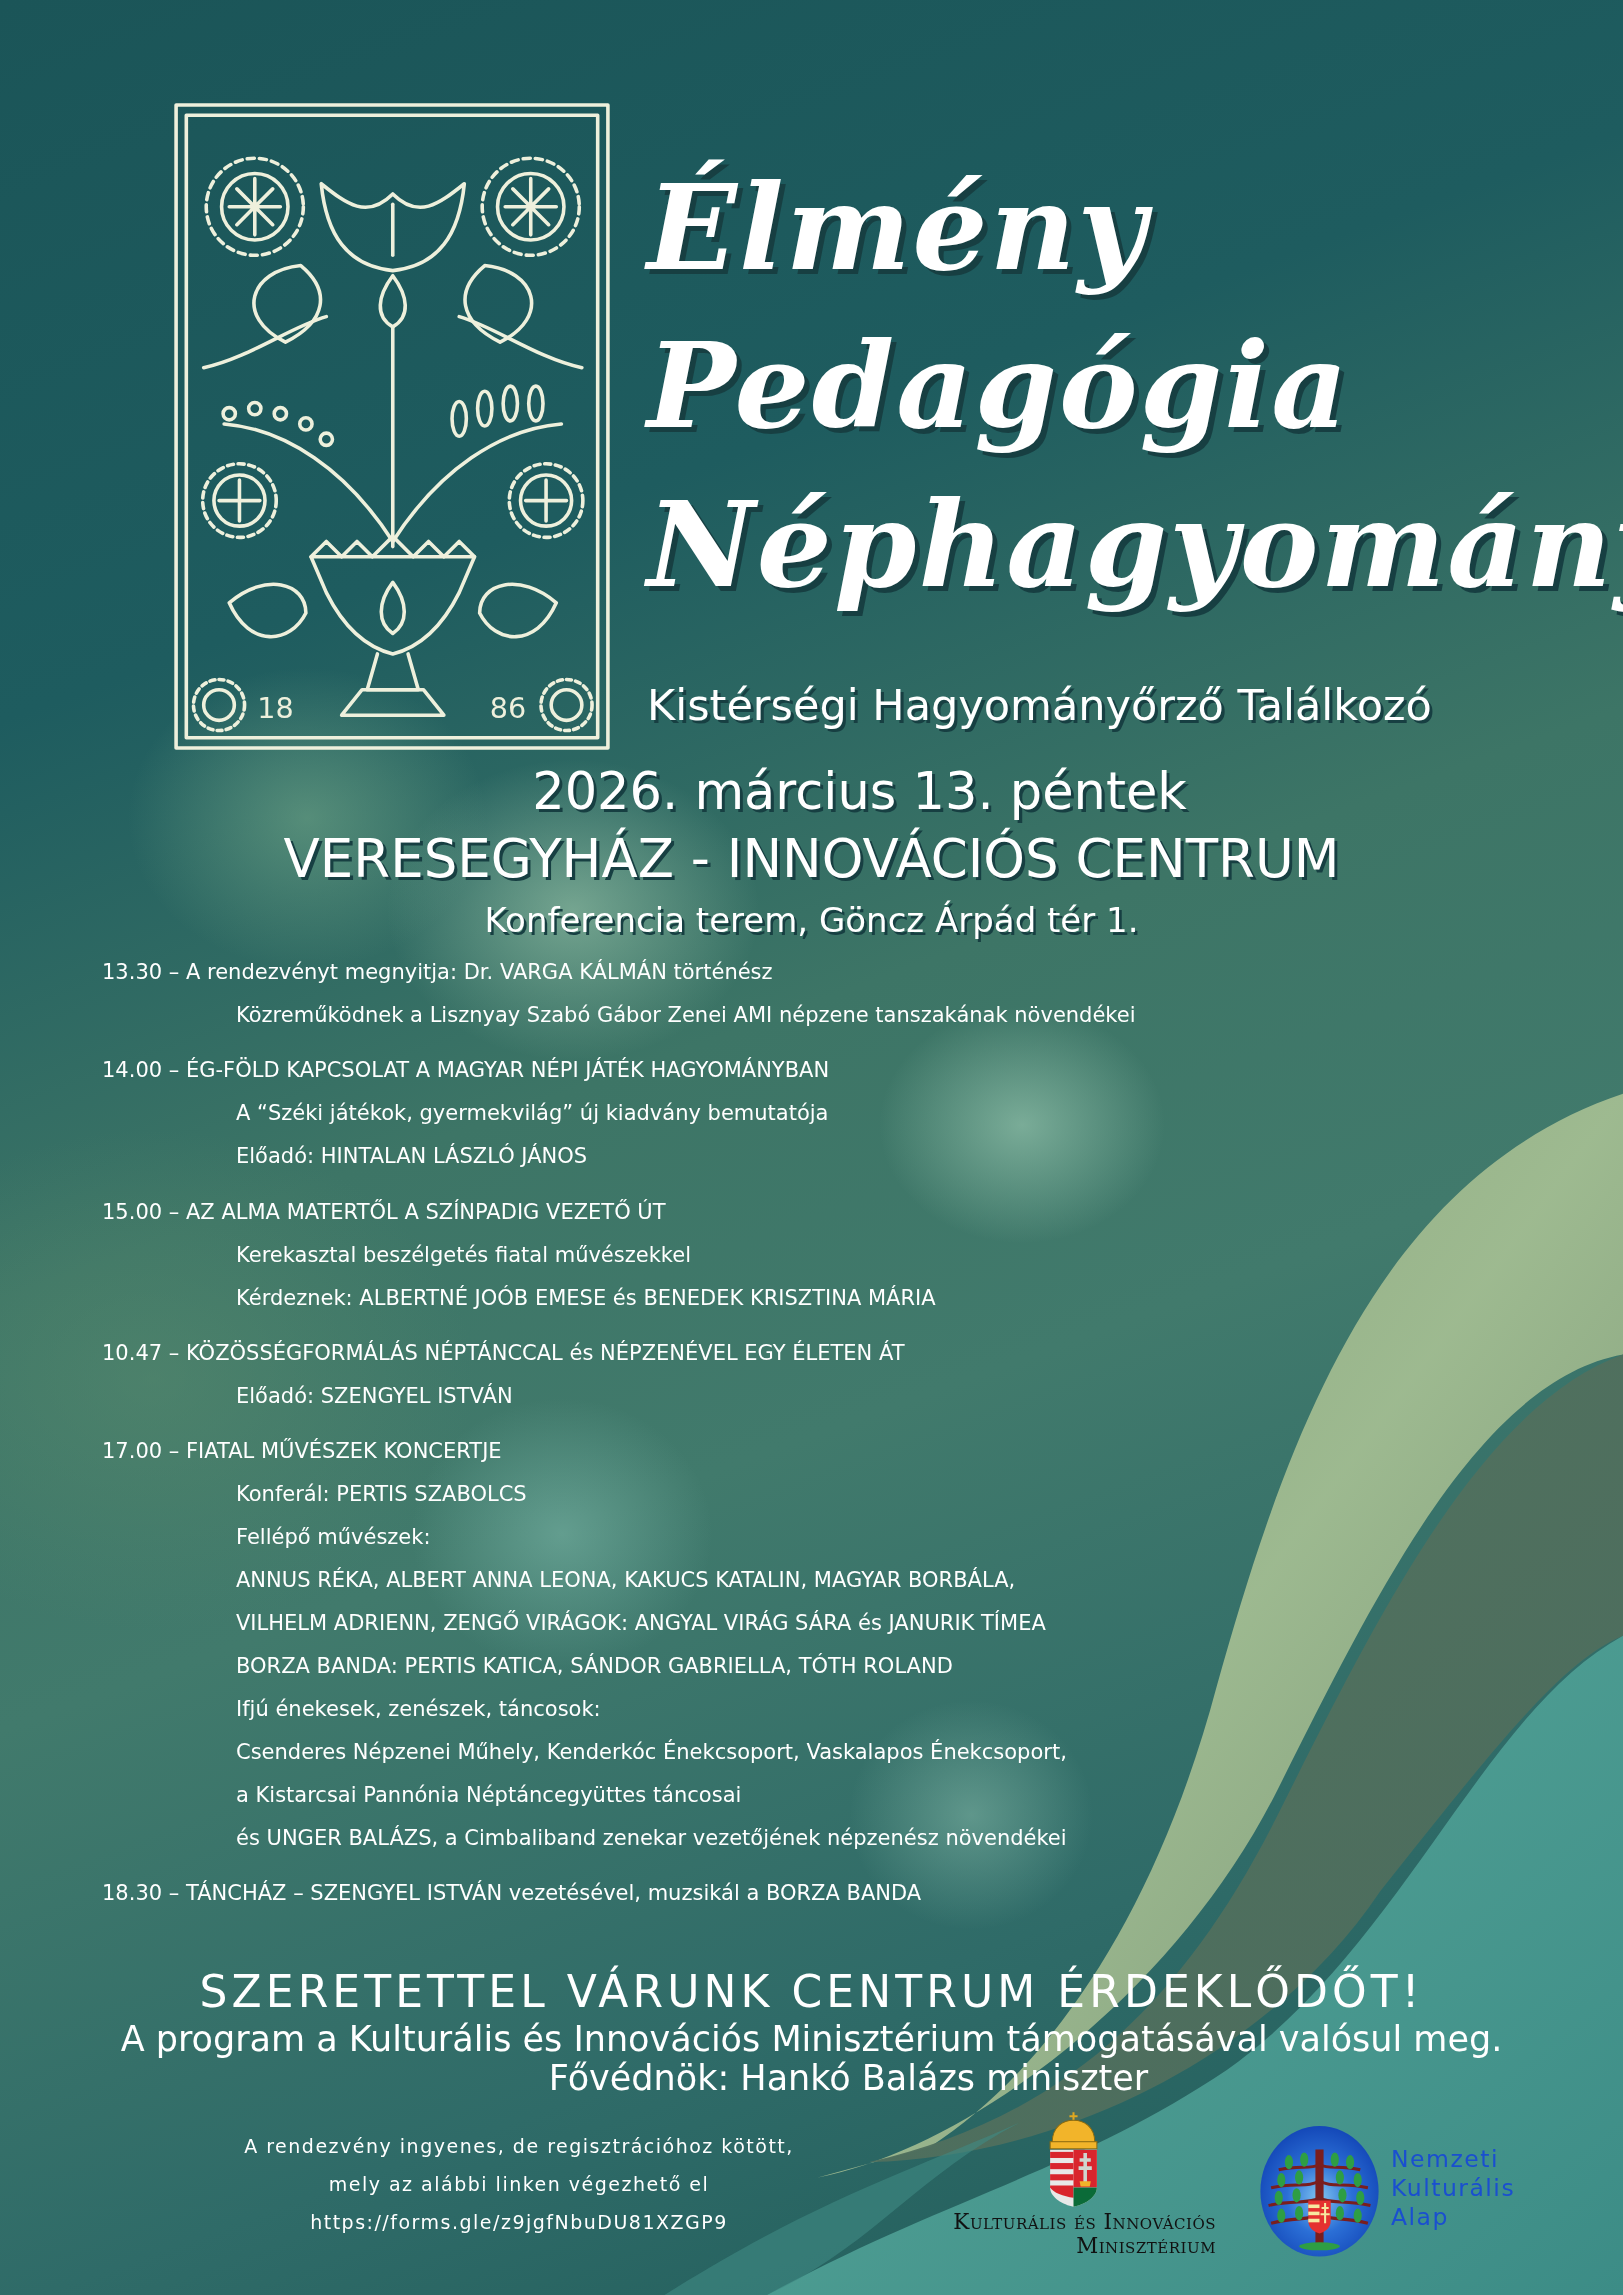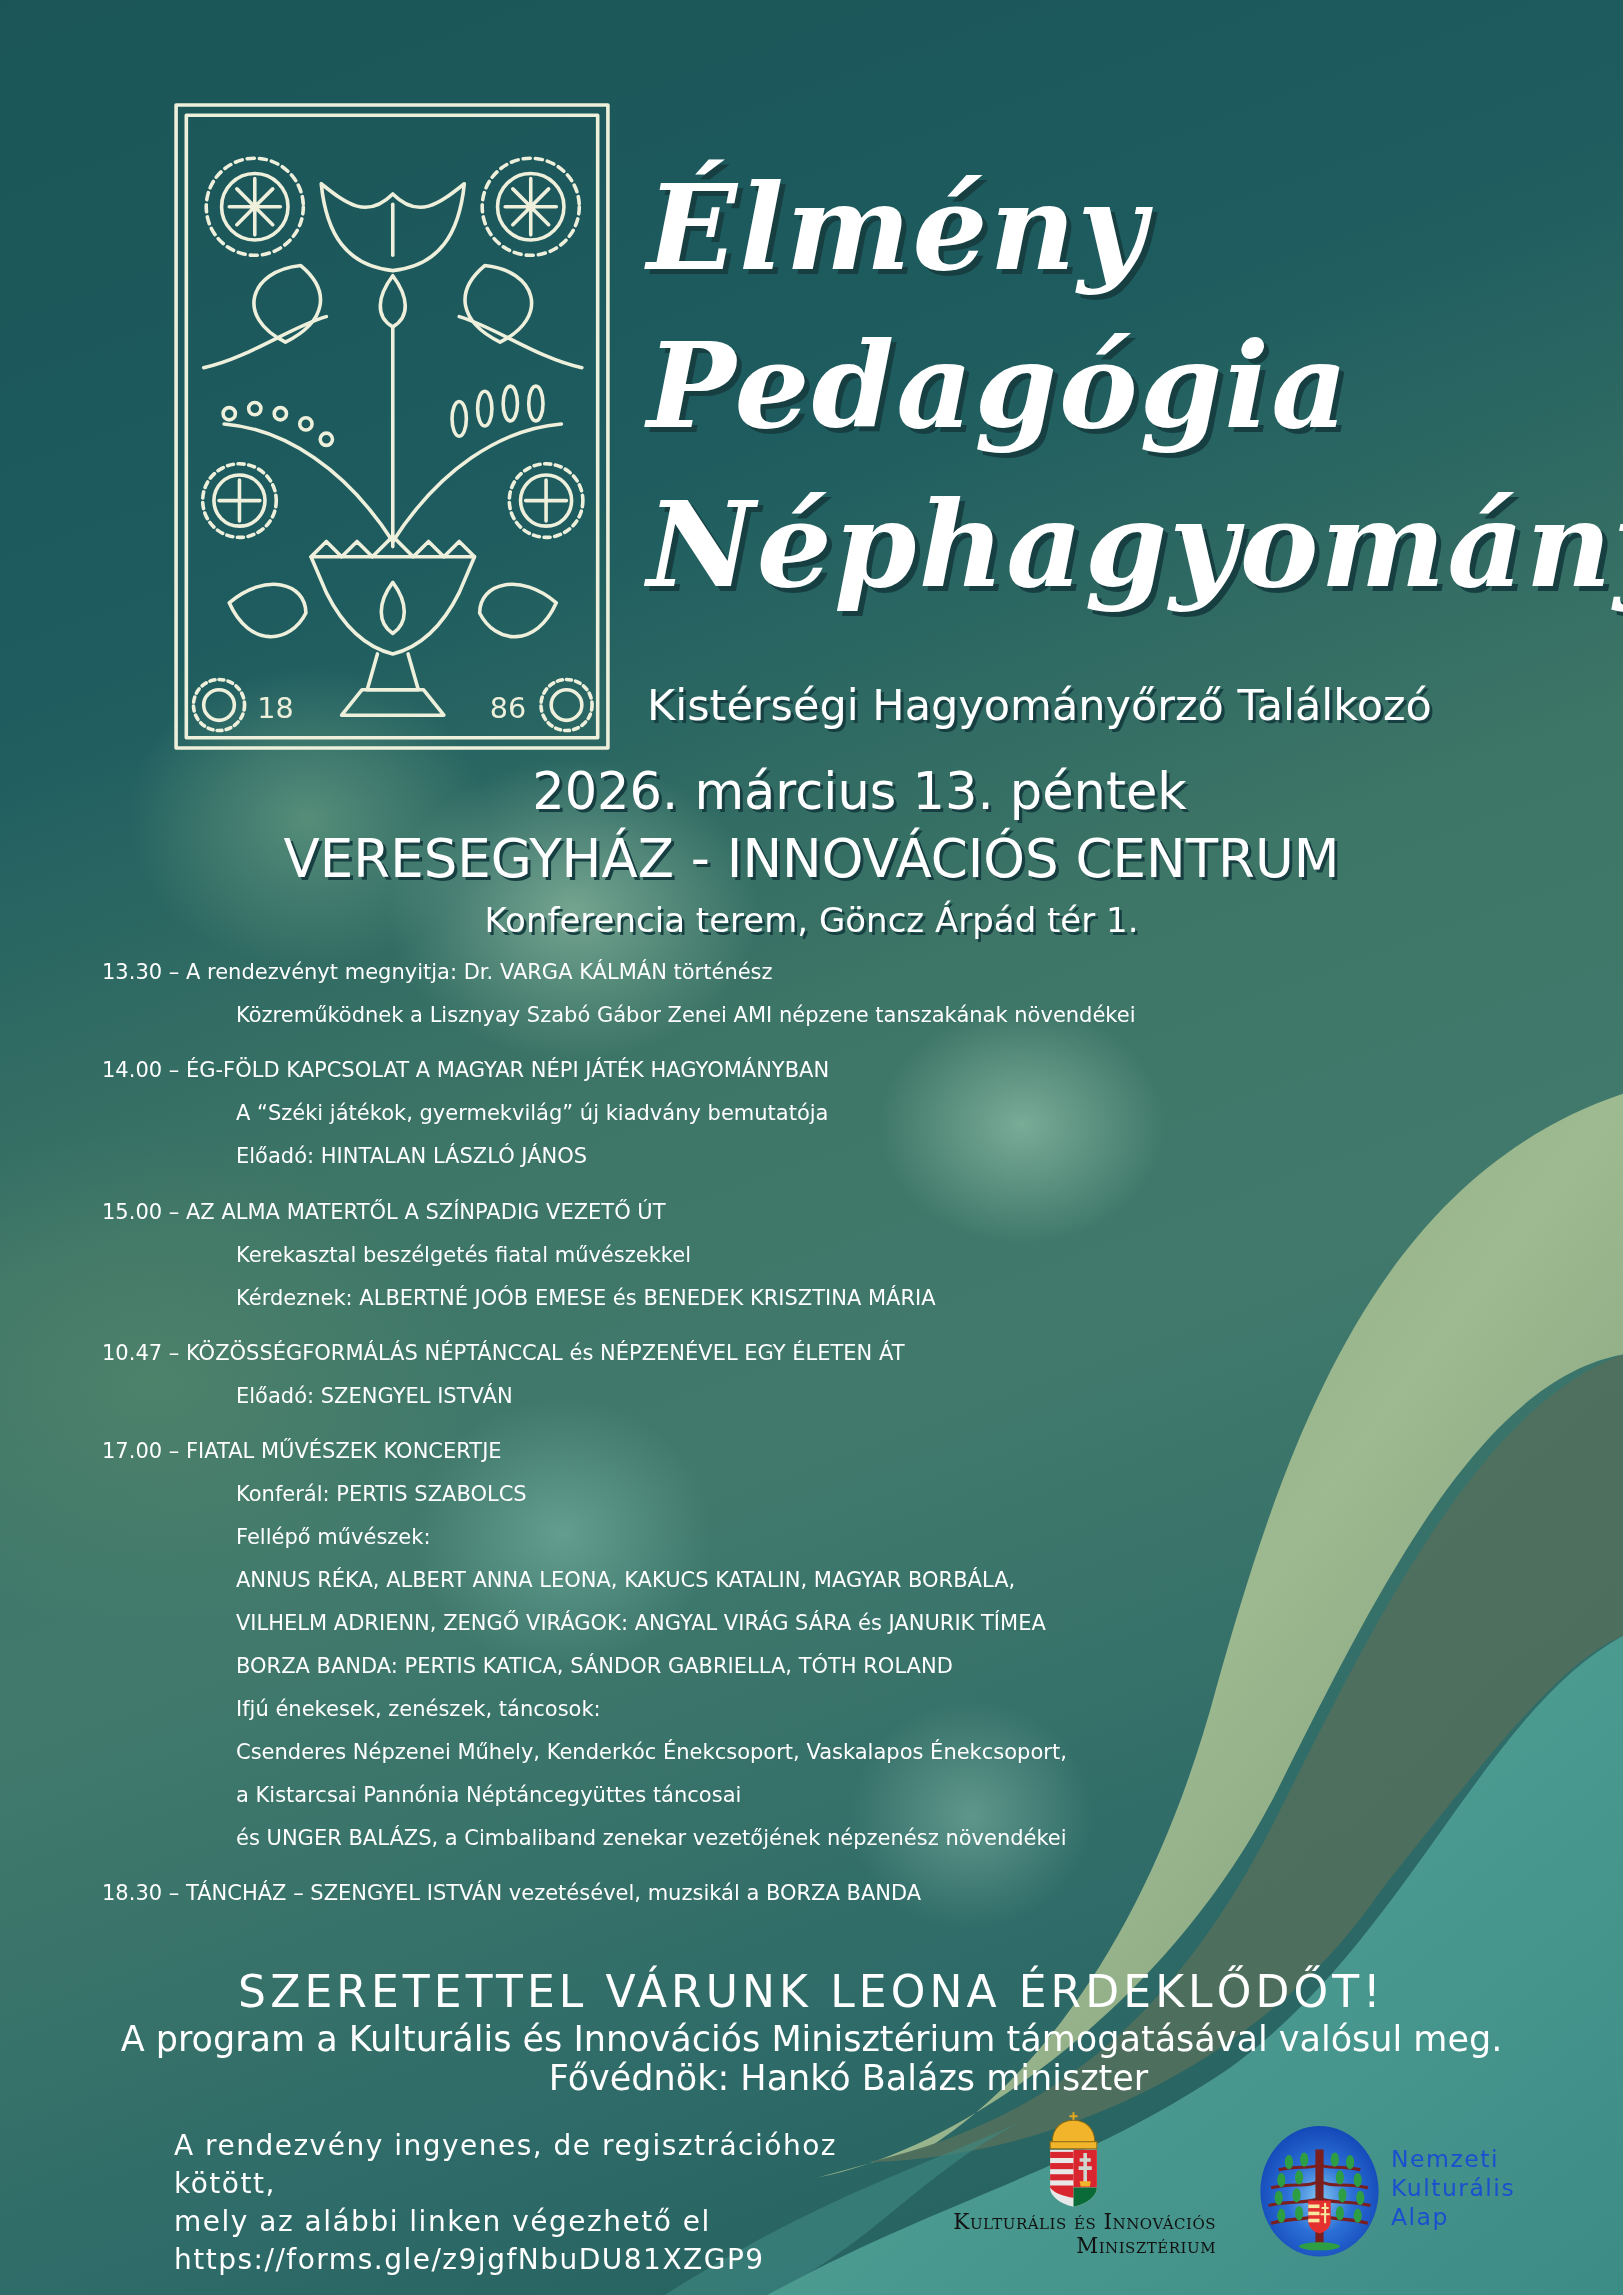--- a/index.html
+++ b/index.html
@@ -28,21 +28,21 @@
   .date { top:762px; font-size:51px; text-shadow:3.1px 3.1px 0 #173f42;padding-left:48px; }
   .venue { top:828px; font-size:53px; text-shadow:3.1px 3.1px 0 #173f42; }
   .address { top:900px; font-size:34px; text-shadow:2.6px 2.6px 0 #173f42; }
   .sched { left:102px; top:951px; width:1483px; font-size:21px; line-height:43px; }
   .sched .item { margin-bottom:12.3px; }
   .sched .line { white-space:nowrap; }
   .sched .sub { padding-left:134px; white-space:nowrap; }
   .welcome { top:1966px; font-size:44px; letter-spacing:4.1px; }
   .support { top:2019px; font-size:35px; }
   .patron { top:2058px; font-size:35px;padding-left:37px; }
-  .reg { left:174px; top:2127px; width:690px; text-align:left; font-size:28px; line-height:38px; letter-spacing:1.5px; }
+  .reg { left:174px; top:2127px; width:690px; text-align:center; font-size:19px; line-height:38px; letter-spacing:1.5px; }
   .kim-logo { left:930px; top:2111px; width:286px; text-align:center; }
   .kim-text { color:#111; font-family:"DejaVu Serif", serif; font-size:21.5px; line-height:23.5px; font-variant:small-caps; letter-spacing:0.5px;text-align:right; }
   .nka-logo { left:1258px; top:2124px; }
   .nka-text { left:1391px; top:2145px; color:#1a4fd0; font-size:23.5px; line-height:29px; letter-spacing:1.5px; }
 </style>
 </head>
 <body>
 
 <div class="bg"></div>
 
@@ -167,21 +167,21 @@
     <div class="sub">Ifjú énekesek, zenészek, táncosok:</div>
     <div class="sub">Csenderes Népzenei Műhely, Kenderkóc Énekcsoport, Vaskalapos Énekcsoport,</div>
     <div class="sub">a Kistarcsai Pannónia Néptáncegyüttes táncosai</div>
     <div class="sub">és UNGER BALÁZS, a Cimbaliband zenekar vezetőjének népzenész növendékei</div>
   </div>
   <div class="item">
     <div class="line"><span>18.30</span><span> – </span><span>TÁNCHÁZ – SZENGYEL ISTVÁN vezetésével, muzsikál a BORZA BANDA</span></div>
   </div>
 </div>
 
-<div class="abs center welcome">SZERETETTEL VÁRUNK LEONA ÉRDEKLŐDŐT!</div>
+<div class="abs center welcome">SZERETETTEL VÁRUNK CENTRUM ÉRDEKLŐDŐT!</div>
 <div class="abs center support">A program a Kulturális és Innovációs Minisztérium támogatásával valósul meg.</div>
 <div class="abs center patron">Fővédnök: Hankó Balázs miniszter</div>
 
 <div class="abs reg">
   <div>A rendezvény ingyenes, de regisztrációhoz kötött,</div>
   <div>mely az alábbi linken végezhető el</div>
   <div>https://forms.gle/z9jgfNbuDU81XZGP9</div>
 </div>
 
 <div class="abs kim-logo">

